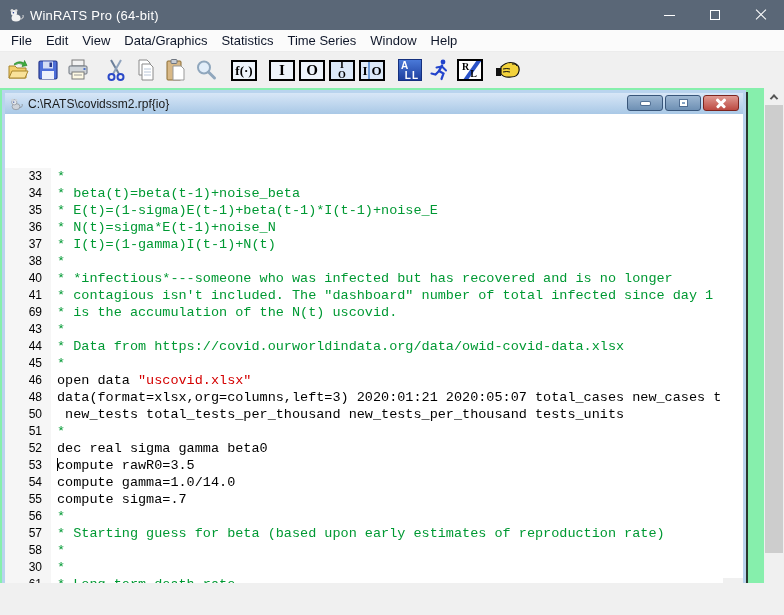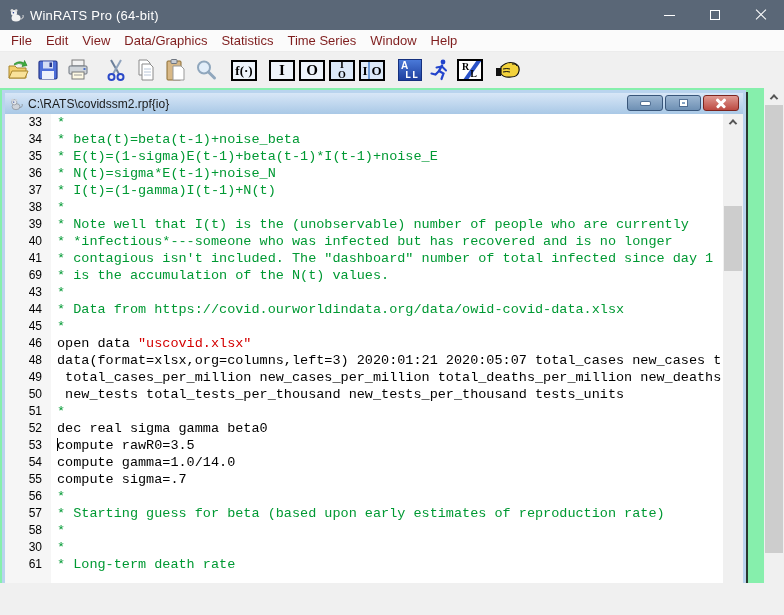--- a/index.html
+++ b/index.html
@@ -15,39 +15,39 @@
   .caption-buttons { margin-left:auto; display:flex; height:100%; }
   .cap-btn { width:46px; height:100%; display:flex; align-items:center; justify-content:center; cursor:default; }
   .glyph-min { width:11px; height:1px; background:#fff; }
   .glyph-max { width:10px; height:10px; border:1px solid #fff; }
   .glyph-close { position:relative; width:12px; height:12px; }
   .glyph-close::before,.glyph-close::after { content:""; position:absolute; left:-1px; top:5px; width:14px; height:1px; background:#fff; }
   .glyph-close::before { transform:rotate(45deg); }
   .glyph-close::after { transform:rotate(-45deg); }
 
   
-  .menubar { height:22px; background:#fbfbfb; display:flex; align-items:center; padding-left:4px; font-size:13px; color:#7f1d1d; flex:0 0 auto; border-bottom:1px solid #ececec; }
+  .menubar { height:22px; background:#fbfbfb; display:flex; align-items:center; padding-left:4px; font-size:13px; color:#0f172a; flex:0 0 auto; border-bottom:1px solid #ececec; }
   .menu-item { padding:2px 7px; }
 
   
   .toolbar { height:36px; background:#f0f0f0; display:flex; align-items:center; padding-left:4px; flex:0 0 auto; }
   .tb-btn { width:28px; height:30px; display:flex; align-items:center; justify-content:center; margin-right:2px; }
   .tb-btn svg { display:block; }
   .gap { margin-left:8px; }
   .boxicon { width:26px; height:21px; border:2px solid #000; background:#eef4fb; display:flex; align-items:center; justify-content:center;
              font-family:"Liberation Serif", serif; font-weight:bold; font-size:15px; color:#000; line-height:1; }
   .boxicon.small { font-size:10px; }
   .stack { display:flex; flex-direction:column; align-items:center; width:100%; height:100%; justify-content:center; }
   .stack .hdiv { width:100%; height:2px; background:#6f9bd6; }
   .rowio { display:flex; align-items:center; height:100%; }
   .rowio .vdiv { width:2px; height:100%; background:#6f9bd6; margin:0 1px; }
   .all-icon { width:24px; height:22px; background:linear-gradient(#4a79d8,#1e3f9e); border:1px solid #15307e;
               color:#fff; font-weight:bold; font-size:10px; line-height:1; display:flex; flex-direction:column; padding:1px 2px; }
   .all-icon .a { align-self:flex-start; }
-  .all-icon .ll { align-self:flex-end; letter-spacing:1px;font-family:Liberation Mono, monospace; }
+  .all-icon .ll { align-self:flex-end; letter-spacing:1px; }
   .rl-icon { position:relative; width:26px; height:22px; border:2px solid #000; background:#fff; overflow:hidden;
              font-family:"Liberation Serif", serif; font-weight:bold; font-size:10px; }
   .rl-icon .r { position:absolute; left:3px; top:0; }
   .rl-icon .l { position:absolute; right:4px; bottom:0; }
   .rl-icon .slash { position:absolute; left:10px; top:-4px; width:4px; height:30px; background:#2a52c8; transform:rotate(35deg); }
 
   
   .mdi { position:relative; height:495px; background:#86efac; flex:0 0 auto; overflow:hidden; }
   .bottom-strip { height:4px; background:#f0f0f0; flex:0 0 auto; }
 
@@ -72,21 +72,21 @@
   .cbtn { width:36px; height:16px; border-radius:3px; border:1px solid #39567a; display:flex; align-items:center; justify-content:center; }
   .cbtn.minmax { background:linear-gradient(#9db7d2,#6e90b4); }
   .cbtn.close { background:linear-gradient(#e09a92,#bc4a42); border-color:#7c241e; }
   .cbtn .bar { width:9px; height:3px; background:#fff; border-radius:1px; box-shadow:0 0 0 1px rgba(40,70,110,.55); }
   .cbtn .sq { width:7px; height:6px; border:2px solid #fff; box-shadow:0 0 0 1px rgba(40,70,110,.55); }
   .cbtn .x { position:relative; width:10px; height:10px; }
   .cbtn .x::before,.cbtn .x::after { content:""; position:absolute; top:4px; left:-1px; width:12px; height:2.5px; background:#fff; border-radius:1px; }
   .cbtn .x::before { transform:rotate(45deg); } .cbtn .x::after { transform:rotate(-45deg); }
 
   .child-body { flex:1 1 auto; display:flex; flex-direction:column; overflow:hidden; }
-  .edit-row { flex:1 1 auto; display:flex; overflow:hidden; }
+  .edit-row { flex:1 1 auto; display:flex; overflow:hidden;align-items:flex-end; }
 
   
   .editor { flex:1 1 auto; overflow:hidden; position:relative;
             background:linear-gradient(to right, #f6f6f6 46px, #ffffff 46px); }
   .line { display:flex; height:17px; line-height:17px; white-space:pre; }
   .lnum { flex:0 0 46px; text-align:right; padding-right:9px; font-family:"Liberation Sans", sans-serif; font-size:12px; color:#000; }
   .lcode { flex:1 1 auto; padding-left:6px; font-family:"Liberation Mono", monospace; font-size:13.5px; color:#000; position:relative; }
   .tok-comment { color:var(--comment-color,#009933); }
   .tok-string  { color:var(--string-color,#d40000); }
   .tok-code    { color:var(--code-color,#000000); }
@@ -288,30 +288,28 @@
       <div class="child-body">
         <div class="edit-row">
           <div class="editor">
             <div>
                 <div class="line"><span class="lnum">33</span><span class="lcode"><span class="tok-comment">*</span></span></div>
                 <div class="line"><span class="lnum">34</span><span class="lcode"><span class="tok-comment">* beta(t)=beta(t-1)+noise_beta</span></span></div>
                 <div class="line"><span class="lnum">35</span><span class="lcode"><span class="tok-comment">* E(t)=(1-sigma)E(t-1)+beta(t-1)*I(t-1)+noise_E</span></span></div>
                 <div class="line"><span class="lnum">36</span><span class="lcode"><span class="tok-comment">* N(t)=sigma*E(t-1)+noise_N</span></span></div>
                 <div class="line"><span class="lnum">37</span><span class="lcode"><span class="tok-comment">* I(t)=(1-gamma)I(t-1)+N(t)</span></span></div>
                 <div class="line"><span class="lnum">38</span><span class="lcode"><span class="tok-comment">*</span></span></div>
-                <div class="line"><span class="lnum">39</span><span class="lcode"><span class="tok-comment">* Note well that I(t) is the (unobservable) number of people who are currently</span></span></div>
                 <div class="line"><span class="lnum">40</span><span class="lcode"><span class="tok-comment">* *infectious*---someone who was infected but has recovered and is no longer</span></span></div>
                 <div class="line"><span class="lnum">41</span><span class="lcode"><span class="tok-comment">* contagious isn't included. The "dashboard" number of total infected since day 1</span></span></div>
-                <div class="line"><span class="lnum">69</span><span class="lcode"><span class="tok-comment">* is the accumulation of the N(t) values.</span></span></div>
+                <div class="line"><span class="lnum">69</span><span class="lcode"><span class="tok-comment">* is the accumulation of the N(t) uscovid.</span></span></div>
                 <div class="line"><span class="lnum">43</span><span class="lcode"><span class="tok-comment">*</span></span></div>
                 <div class="line"><span class="lnum">44</span><span class="lcode"><span class="tok-comment">* Data from https://covid.ourworldindata.org/data/owid-covid-data.xlsx</span></span></div>
                 <div class="line"><span class="lnum">45</span><span class="lcode"><span class="tok-comment">*</span></span></div>
                 <div class="line"><span class="lnum">46</span><span class="lcode"><span class="tok-code">open data </span><span class="tok-string">"uscovid.xlsx"</span></span></div>
                 <div class="line"><span class="lnum">48</span><span class="lcode"><span class="tok-code">data(format=xlsx,org=columns,left=3) 2020:01:21 2020:05:07 total_cases new_cases t</span></span></div>
-                <div class="line"><span class="lnum">49</span><span class="lcode"><span class="tok-code"> total_cases_per_million new_cases_per_million total_deaths_per_million new_deaths</span></span></div>
                 <div class="line"><span class="lnum">50</span><span class="lcode"><span class="tok-code"> new_tests total_tests_per_thousand new_tests_per_thousand tests_units</span></span></div>
                 <div class="line"><span class="lnum">51</span><span class="lcode"><span class="tok-comment">*</span></span></div>
                 <div class="line"><span class="lnum">52</span><span class="lcode"><span class="tok-code">dec real sigma gamma beta0</span></span></div>
                 <div class="line"><span class="lnum">53</span><span class="lcode"><span class="caret"></span><span class="tok-code">compute rawR0=3.5</span></span></div>
                 <div class="line"><span class="lnum">54</span><span class="lcode"><span class="tok-code">compute gamma=1.0/14.0</span></span></div>
                 <div class="line"><span class="lnum">55</span><span class="lcode"><span class="tok-code">compute sigma=.7</span></span></div>
                 <div class="line"><span class="lnum">56</span><span class="lcode"><span class="tok-comment">*</span></span></div>
                 <div class="line"><span class="lnum">57</span><span class="lcode"><span class="tok-comment">* Starting guess for beta (based upon early estimates of reproduction rate)</span></span></div>
                 <div class="line"><span class="lnum">58</span><span class="lcode"><span class="tok-comment">*</span></span></div>
                 <div class="line"><span class="lnum">30</span><span class="lcode"><span class="tok-comment">*</span></span></div>

